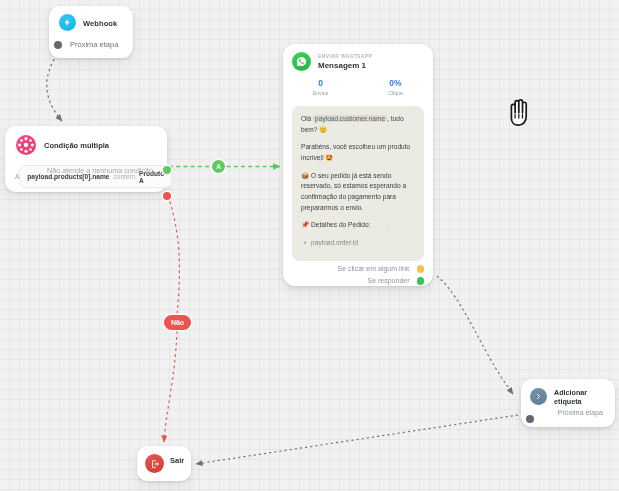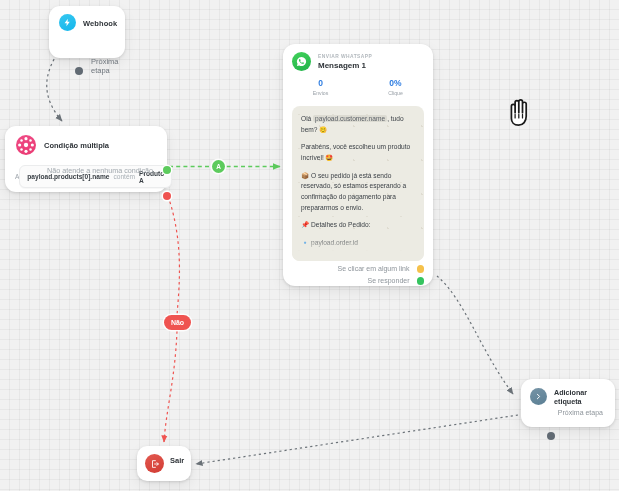--- a/index.html
+++ b/index.html
@@ -17,27 +17,27 @@
       linear-gradient(to bottom, rgba(0,0,0,.045) 1px, transparent 1px);
     background-size:10px 10px;
     background-position:-1px -1px;
   }
   svg.edges{position:absolute;inset:0;width:619px;height:491px;pointer-events:none;}
 
   .node{position:absolute;background:#fff;border-radius:11px;
         box-shadow:0 1px 3px rgba(0,0,0,.13), 0 5px 14px rgba(0,0,0,.07);}
 
   
-  #node-webhook{left:49px;top:6px;width:76px;height:52px;}
+  #node-webhook{left:49px;top:6px;width:84px;height:52px;}
   .nrow{display:flex;align-items:center;}
   .nicon{border-radius:50%;display:flex;align-items:center;justify-content:center;flex:none;}
   #wh-icon{width:17px;height:17px;background:linear-gradient(160deg,#36c7f0,#14b6ec);margin:8px 0 0 10px;}
   #wh-icon svg{width:9px;height:9px;}
   #wh-title{font-size:7.5px;font-weight:bold;color:#2e3338;margin:9px 0 0 7px;letter-spacing:.1px;}
-  .nextrow{display:flex;align-items:flex-end;margin-top:26px;padding-left:26px;}
+  .nextrow{display:flex;align-items:center;margin-top:9px;padding-left:5px;}
   .dot-gray{width:8px;height:8px;border-radius:50%;background:#616a73;flex:none;}
   .nextlbl{font-size:7.5px;color:#6f767d;margin-left:8px;}
 
   
   #node-cond{left:5px;top:126px;width:162px;height:66px;}
   #cd-icon{width:20px;height:20px;background:linear-gradient(160deg,#ef4b86,#ea3a72);margin:9px 0 0 11px;}
   #cd-title{font-size:7.5px;font-weight:bold;color:#2e3338;margin:10px 0 0 8px;}
   #cond-row{display:flex;align-items:center;margin:10px 0 0 10px;}
   .cond-letter{font-size:6.5px;color:#9aa1a8;width:9px;}
   .cond-pill{background:#fbfbfb;border:1px solid #ebeced;border-radius:6px;

